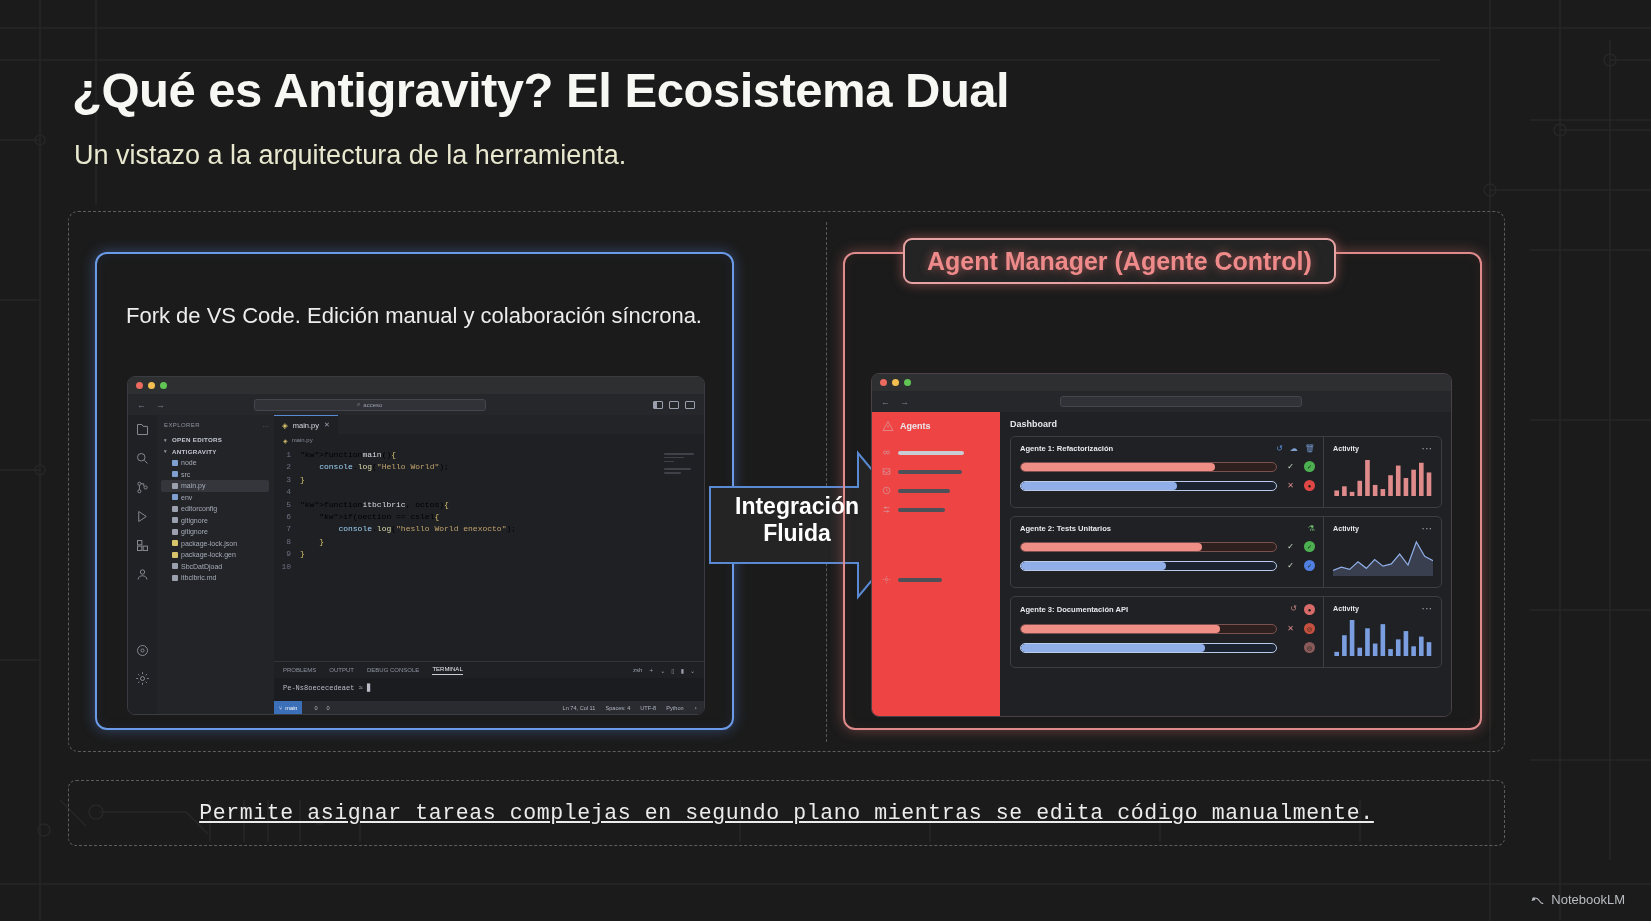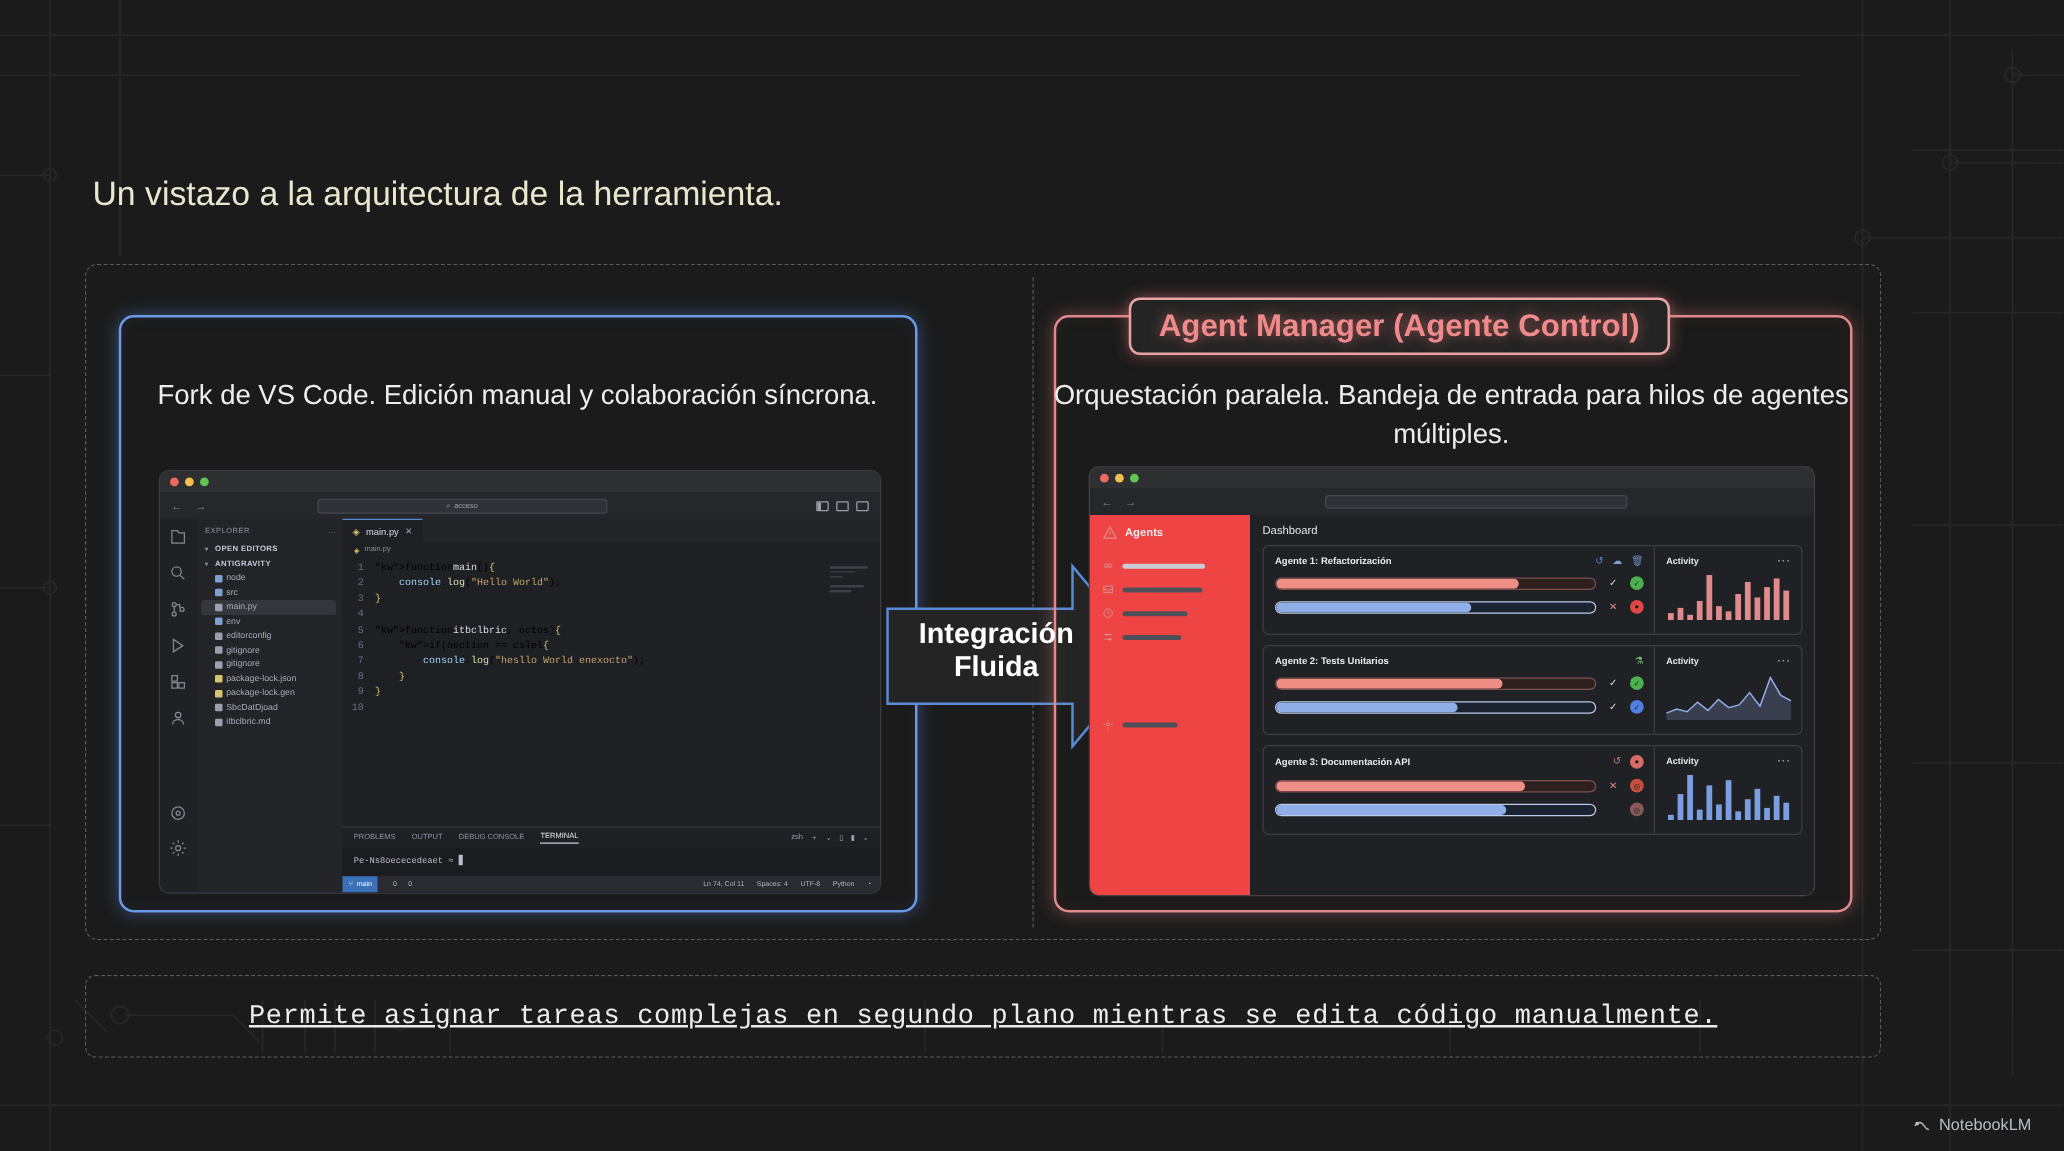--- a/index.html
+++ b/index.html
@@ -140,21 +140,21 @@
 
   .ag-side { width: 128px; background: #ef4444; padding: 8px 9px 0 10px; }
   .ag-brand { display: flex; align-items: center; gap: 6px; font-size: 9px; font-weight: 700; color: #e8eaee; margin-bottom: 11px; }
   .ag-item { display: flex; align-items: center; gap: 7px; height: 19px; }
   .ag-bar { height: 4px; border-radius: 2px; background: #4e5058; }
   .ag-item.sel .ag-bar { background: #c9ccd3; }
   .ag-ic { width: 9px; height: 9px; opacity: .6; flex: none; }
   .ag-foot { margin-top: 56px; display: flex; align-items: center; gap: 7px; }
 
   .ag-main { flex: 1; background: #202124; padding: 7px 9px 0 10px; overflow: hidden; }
-  .ag-h { font-size: 9px; color: #e4e7ec; font-weight: 400; margin-bottom: 7px; }
+  .ag-h { font-size: 9px; color: #e4e7ec; font-weight: 700; margin-bottom: 7px; }
   .card { border: 1px solid #3c3e44; border-radius: 5px; height: 72px; margin-bottom: 8px; display: flex; }
   .card-main { flex: 1; padding: 7px 8px 0 9px; }
   .card-title { font-size: 7.6px; font-weight: 700; color: #e6e9ee; }
   .card-head { display: flex; align-items: center; }
   .card-icons { margin-left: auto; display: flex; gap: 7px; }
   .bar-row { display: flex; align-items: center; gap: 9px; margin-top: 8px; }
   .track { flex: 1; height: 10px; border-radius: 6px; border: 1px solid; position: relative; overflow: hidden; }
   .track.red  { border-color: #7d5050; background: #2f2020; }
   .track.blue { border-color: #b9cbe8; background: #1b2230; }
   .fill { position: absolute; left: 0; top: 0; bottom: 0; border-radius: 6px; }
@@ -201,20 +201,21 @@
         <circle cx="320" cy="818" r="6"></circle>
       <circle cx="44" cy="830" r="6"></circle>
         <circle cx="1490" cy="190" r="6"></circle>
       <circle cx="1560" cy="130" r="6"></circle>
         <circle cx="1610" cy="60" r="6"></circle>
       <circle cx="40" cy="140" r="5"></circle>
         <circle cx="40" cy="470" r="5"></circle>
     </g>
   </svg>
 
+  <div class="title">¿Qué es Antigravity? El Ecosistema Dual</div>
   <div class="subtitle">Un vistazo a la arquitectura de la herramienta.</div>
 
   <div class="outer-box"></div>
   <div class="center-divider"></div>
 
   <div class="panel left"></div>
   <div class="panel-desc desc-left">Fork de VS Code. Edición manual y colaboración síncrona.</div>
 
   <div class="win vscode">
     <div class="titlebar">
@@ -407,21 +408,20 @@
       <path d="M2 40 H150 V6 L210 78 L150 150 V116 H2 Z" fill="#242424" stroke="#5a8ad4" stroke-width="2"></path>
     </svg>
     <div class="arrow-label">
       <div>Integración</div>
       <div>Fluida</div>
     </div>
   </div>
 
   <div class="panel right"></div>
   <div class="panel-badge badge-right">Agent Manager (Agente Control)</div>
-  <div class="panel-desc desc-right">Orquestación paralela. Bandeja de entrada para hilos de agentes múltiples.</div>
 
   <div class="win agentwin">
     <div class="titlebar">
       <span class="dot r"></span>
       <span class="dot y"></span>
       <span class="dot g"></span>
     </div>
     <div class="ag-toolbar">
       <span class="vs-nav">←</span>
       <span class="vs-nav">→</span>

